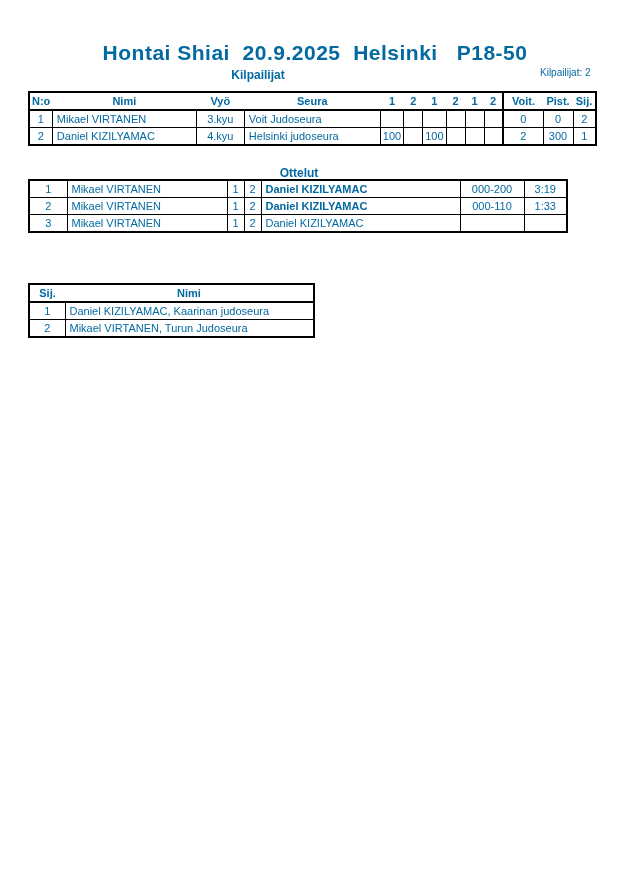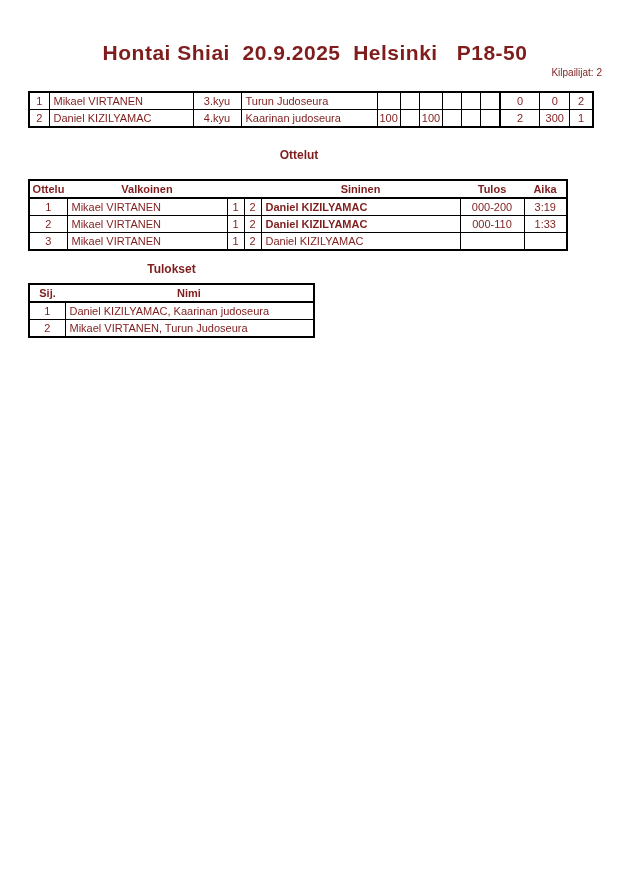--- a/index.html
+++ b/index.html
@@ -1,31 +1,31 @@
 <!DOCTYPE html>
 <html><head>
 <meta charset="utf-8">
 <style>
   html,body { margin:0; padding:0; background:#ffffff; }
   .page {
     position:relative; width:630px; height:891px; background:#ffffff;
-    font-family:"Liberation Sans", sans-serif; color:#7f1d1d;
+    font-family:"Liberation Sans", sans-serif; color:#0369a1;
     overflow:hidden;
   }
   .title {
     position:absolute; top:41px; left:0; width:100%;
     text-align:center; font-size:21px; font-weight:bold; white-space:pre;
     letter-spacing:0.5px;
   }
   .sec-label {
     position:absolute; font-size:12px; font-weight:bold; text-align:center;
   }
   .lbl-kilpailijat { top:68px; left:28px; width:460px; }
-  .lbl-count { position:absolute; top:67px; left:540px; width:62px; font-size:10px; font-weight:normal; text-align:right; }
-  .lbl-ottelut { top:148px; left:28px; width:542px; }
+  .lbl-count { position:absolute; top:67px; left:540px; width:62px; font-size:10px; font-weight:normal; }
+  .lbl-ottelut { top:166px; left:28px; width:542px; }
   .lbl-tulokset { top:262px; left:28px; width:287px; }
 
   table {
     position:absolute; border-collapse:collapse; table-layout:fixed;
     background:#fff; border:2px solid #000;
   }
   .tbl-competitors { top:91px; left:28px; }
   .tbl-matches    { top:179px; left:28px; }
   .tbl-results    { top:283px; left:28px; }
 
@@ -42,59 +42,75 @@
   .l { text-align:left; padding-left:4px; }
   .b { font-weight:bold; }
 </style>
 </head>
 <body>
 
 <div class="page">
 
   <div class="title">Hontai Shiai  20.9.2025  Helsinki   P18-50</div>
 
+  <div class="sec-label lbl-kilpailijat">Kilpailijat</div>
   <div class="lbl-count">Kilpailijat: 2</div>
 
   <table class="tbl-competitors">
     <colgroup>
       <col style="width:20px">
         <col style="width:144px">
         <col style="width:48px">
         <col style="width:136px">
       <col style="width:19px">
         <col style="width:19px">
         <col style="width:19px">
         <col style="width:19px">
         <col style="width:19px">
         <col style="width:19px">
       <col style="width:40px">
         <col style="width:30px">
         <col style="width:23px">
     </colgroup>
     <tbody>
+        <tr class="hdr">
+      <td>N:o</td>
+      <td>Nimi</td>
+      <td>Vyö</td>
+      <td>Seura</td>
+      <td>1</td>
+      <td>2</td>
+      <td>1</td>
+      <td>2</td>
+      <td>1</td>
+      <td>2</td>
+      <td class="bL2">Voit.</td>
+      <td>Pist.</td>
+      <td>Sij.</td>
+    </tr>
     <tr>
       <td class="c">1</td>
       <td class="l">Mikael VIRTANEN</td>
       <td class="c">3.kyu</td>
-      <td class="l">Turun Judoseura</td>
+      <td class="l">Voit Judoseura</td>
       <td class="c"></td>
       <td class="c"></td>
       <td class="c"></td>
       <td class="c"></td>
       <td class="c"></td>
       <td class="c"></td>
       <td class="c bL2">0</td>
       <td class="c">0</td>
       <td class="c">2</td>
     </tr>
     <tr>
       <td class="c">2</td>
       <td class="l">Daniel KIZILYAMAC</td>
       <td class="c">4.kyu</td>
-      <td class="l">Kaarinan judoseura</td>
+      <td class="l">Helsinki judoseura</td>
       <td class="c">100</td>
       <td class="c"></td>
       <td class="c">100</td>
       <td class="c"></td>
       <td class="c"></td>
       <td class="c"></td>
       <td class="c bL2">2</td>
       <td class="c">300</td>
       <td class="c">1</td>
     </tr>
@@ -107,29 +123,20 @@
     <colgroup>
       <col style="width:38px">
         <col style="width:160px">
         <col style="width:17px">
         <col style="width:17px">
       <col style="width:199px">
         <col style="width:64px">
         <col style="width:43px">
     </colgroup>
     <tbody>
-        <tr class="hdr">
-      <td>Ottelu</td>
-      <td>Valkoinen</td>
-      <td></td>
-      <td></td>
-      <td>Sininen</td>
-      <td>Tulos</td>
-      <td>Aika</td>
-    </tr>
     <tr>
       <td class="c">1</td>
       <td class="l">Mikael VIRTANEN</td>
       <td class="c">1</td>
       <td class="c">2</td>
       <td class="l b">Daniel KIZILYAMAC</td>
       <td class="c">000-200</td>
       <td class="c">3:19</td>
     </tr>
     <tr>
@@ -146,21 +153,20 @@
       <td class="l">Mikael VIRTANEN</td>
       <td class="c">1</td>
       <td class="c">2</td>
       <td class="l">Daniel KIZILYAMAC</td>
       <td class="c"></td>
       <td class="c"></td>
     </tr>
   </tbody>
     </table>
 
-  <div class="sec-label lbl-tulokset">Tulokset</div>
 
   <table class="tbl-results">
     <colgroup>
       <col style="width:36px">
         <col style="width:249px">
     </colgroup>
     <tbody>
         <tr class="hdr">
       <td>Sij.</td>
       <td>Nimi</td>

